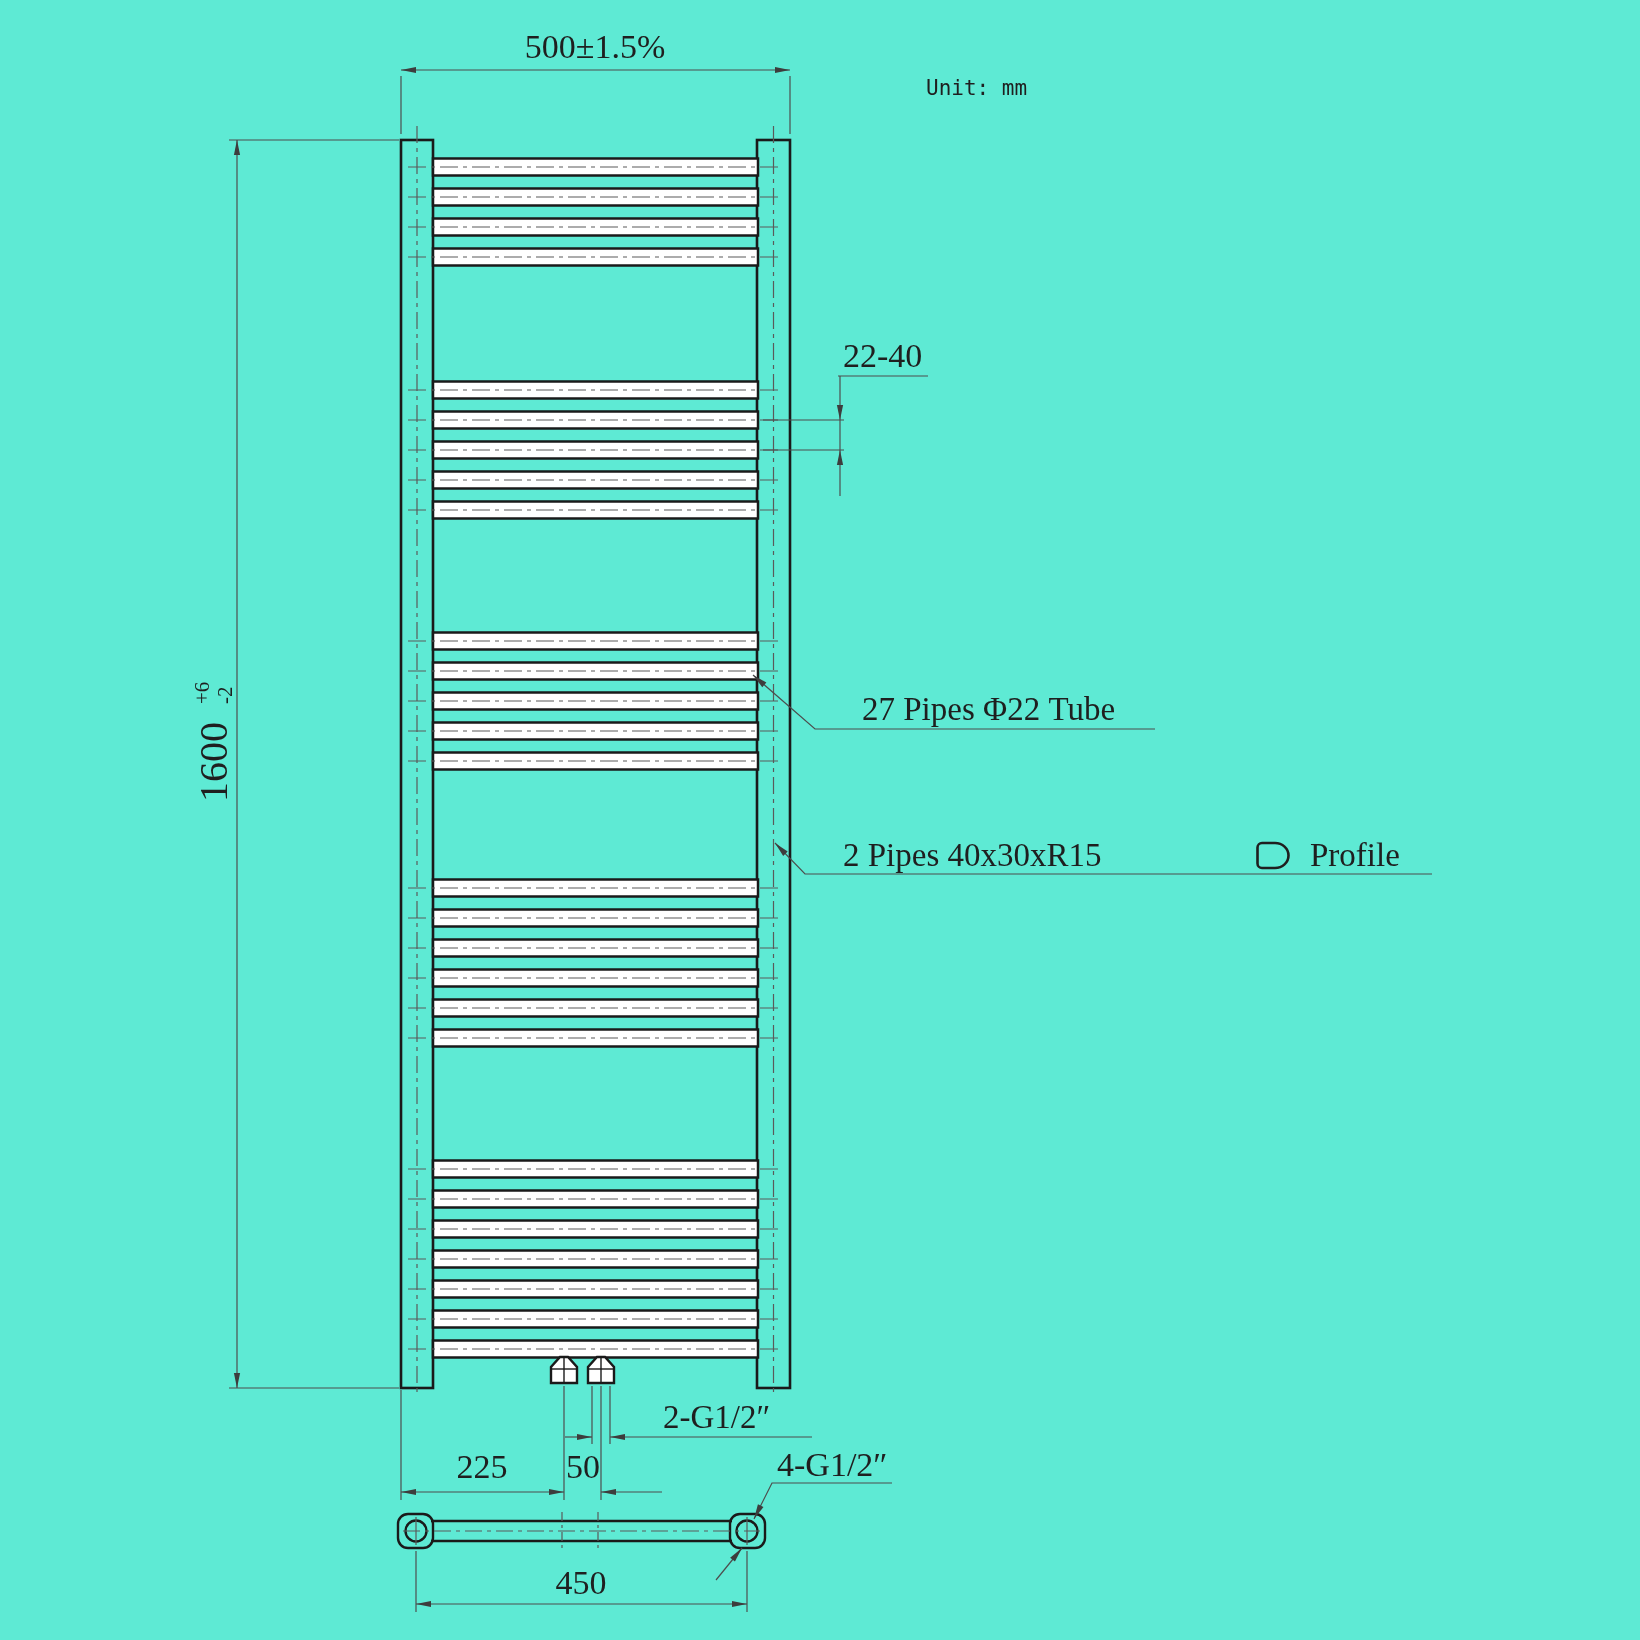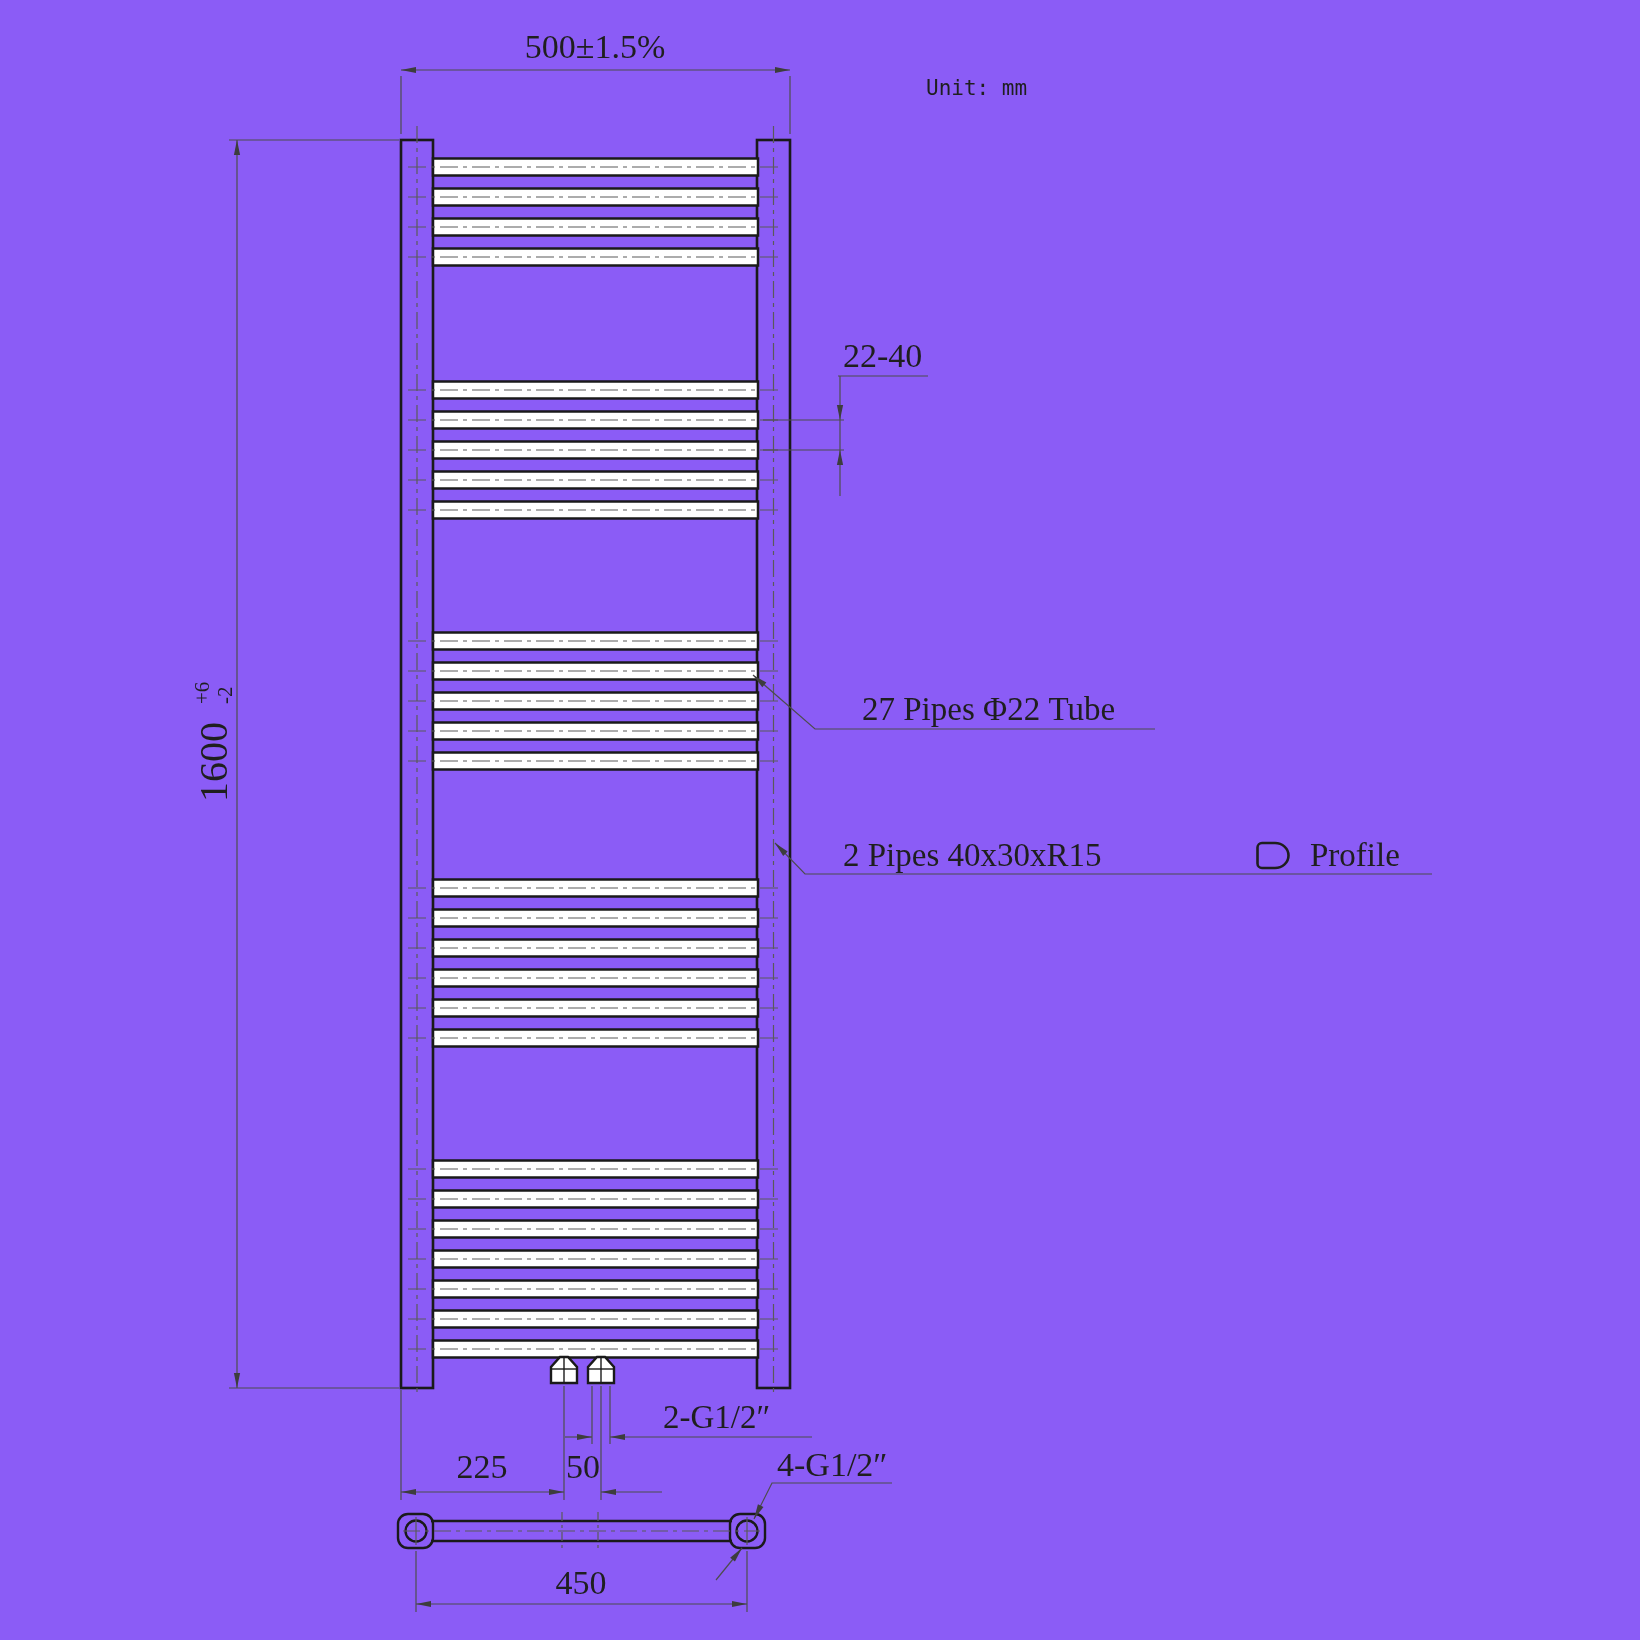--- a/index.html
+++ b/index.html
@@ -1,19 +1,19 @@
 <!DOCTYPE html>
 <html><head>
 <meta charset="utf-8">
 <style>
   html,body{margin:0;padding:0;background:#ffffff;}
   .sheet{
     position:relative;
     width:1640px;height:1640px;
-    background:#8b5cf6;
+    background:#5eead4;
     overflow:hidden;
     font-family:"Liberation Serif","DejaVu Serif",serif;
   }
   svg{position:absolute;left:0;top:0;}
   text{fill:#1f1f1f;}
   .dim-text{font-size:34px;font-family:"Liberation Serif","DejaVu Serif",serif;}
   .note-text{font-size:33px;font-family:"Liberation Serif","DejaVu Serif",serif;}
   .tol-text{font-size:21px;font-family:"Liberation Serif","DejaVu Serif",serif;}
   .unit-text{font-size:21px;font-family:"DejaVu Sans Mono",monospace;}
 </style>

